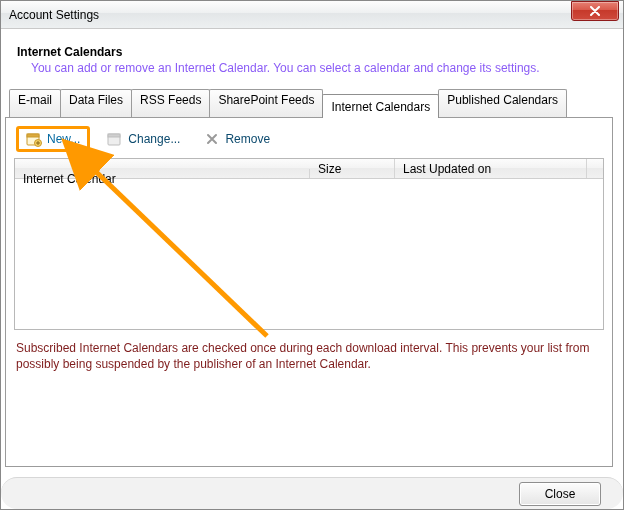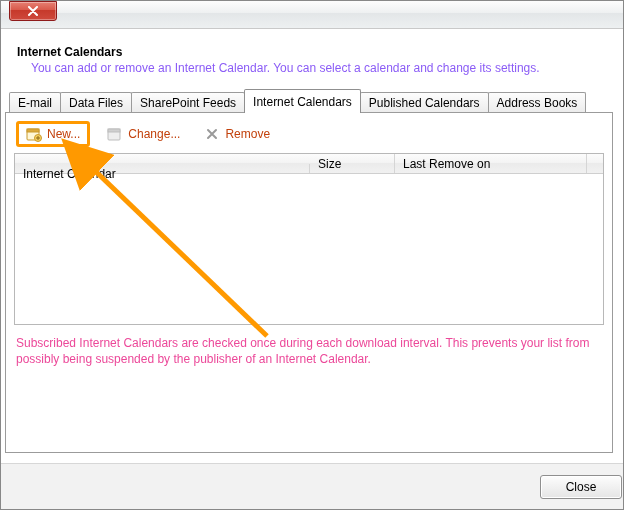--- a/index.html
+++ b/index.html
@@ -78,21 +78,21 @@
     z-index: 2;
   }
   .tab {
     border: 1px solid #9b9b9b;
     border-bottom: none;
     background: linear-gradient(to bottom,#fdfdfd,#ececec);
     padding: 3px 8px 3px 8px;
     margin-right: -1px;
     color: #000;
     border-radius: 2px 2px 0 0;
-    height: 20px;
+    height: 28px;
     line-height: 14px;
     cursor: default;
     position: relative;
   }
   .tab.active {
     background: #fff;
     height: 24px;
     padding-top: 5px;
     z-index: 3;
     border-color: #8f8f8f;
@@ -113,24 +113,24 @@
     gap: 10px;
     padding: 2px 2px 6px 2px;
   }
   .tb-btn {
     display: flex;
     align-items: center;
     gap: 5px;
     padding: 2px 6px;
     border: 1px solid transparent;
     border-radius: 2px;
-    color: #c2410c;
+    color: #0c4a6e;
     cursor: default;
   }
-  .tb-btn.enabled { color: #c2410c; }
+  .tb-btn.enabled { color: #0369a1; }
   .new-btn-frame {
     border: 3px solid #ff9900;
     border-radius: 3px;
     padding: 0;
   }
   .new-btn-frame .tb-btn {
     border: 1px solid transparent;
     padding: 1px 6px;
   }
   .icon-box { width:16px; height:16px; display:inline-flex; align-items:center; justify-content:center; }
@@ -152,31 +152,32 @@
   .col.c1 { flex: 0 0 295px; margin-top: 10px; }
   .col.c2 { flex: 0 0 85px; }
   .col.c3 { flex: 1; border-right: 1px solid #d5d5d5; }
   .col.cend { flex: 0 0 14px; border-right:none; }
   .rows {
     height: 150px;
     background: #fff;
   }
   .note {
     padding: 10px 2px 0 2px;
-    color: #ec4899;
+    color: #7f1d1d;
     line-height: 1.35;
   }
   .footer {
-    height: 46px;
+    height: 32px;
     border-top: 1px solid #d7d7d7;
     display: flex;
     justify-content: flex-end;
     align-items: center;
-    padding: 0 1px;
+    padding: 0 22px;
     background: #f2f2f2;
+    border-radius: 22px;
   }
   .close-dlg-btn {
     min-width: 82px;
     height: 24px;
     border: 1px solid #8f8f8f;
     border-radius: 3px;
     background: linear-gradient(to bottom,#fdfdfd,#e5e5e5);
     box-shadow: inset 0 0 0 1px #fff;
     cursor: default;
     text-align: center;
@@ -191,43 +192,44 @@
     pointer-events: none;
     z-index: 50;
   }
 </style>
 </head>
 <body>
 
 <div class="window">
 
   <div class="titlebar">
+    <div class="title">Account Settings</div>
     <div class="close-btn">
       <span class="icon-box">
         <svg width="12" height="10" viewBox="0 0 12 10">
           <path d="M2 1 L10 9 M10 1 L2 9" stroke="#fff" stroke-width="2" fill="none" stroke-linecap="round"></path>
         </svg>
       </span>
     </div>
   </div>
 
   <div class="content">
 
     <div class="header-block">
       <h2>Internet Calendars</h2>
       <p>You can add or remove an Internet Calendar. You can select a calendar and change its settings.</p>
     </div>
 
     <div class="tabstrip">
       <div class="tab"><span>E-mail</span></div>
       <div class="tab"><span>Data Files</span></div>
+      <div class="tab"><span>RSS Feeds</span></div>
       <div class="tab"><span>SharePoint Feeds</span></div>
       <div class="tab active"><span>Internet Calendars</span></div>
       <div class="tab"><span>Published Calendars</span></div>
-      <div class="tab"><span>Address Books</span></div>
     </div>
 
     <div class="tabpage">
 
       <div class="toolbar">
         <div class="new-btn-frame">
           <div class="tb-btn enabled">
             <span class="icon-box">
               <svg width="16" height="16" viewBox="0 0 16 16">
                 <rect x="1" y="3" width="12" height="11" rx="1" fill="#fff7d6" stroke="#c99a2e"></rect>
@@ -255,21 +257,21 @@
             </svg>
           </span>
           <span>Remove</span>
         </div>
       </div>
 
       <div class="table-wrap">
         <div class="colheaders">
           <div class="col c1">Internet Calendar</div>
           <div class="col c2">Size</div>
-          <div class="col c3">Last Remove on</div>
+          <div class="col c3">Last Updated on</div>
           <div class="col cend"></div>
         </div>
         <div class="rows"></div>
       </div>
 
       <div class="note">Subscribed Internet Calendars are checked once during each download interval. This prevents your list from possibly being suspended by the publisher of an Internet Calendar.</div>
 
     </div>
   </div>
 

